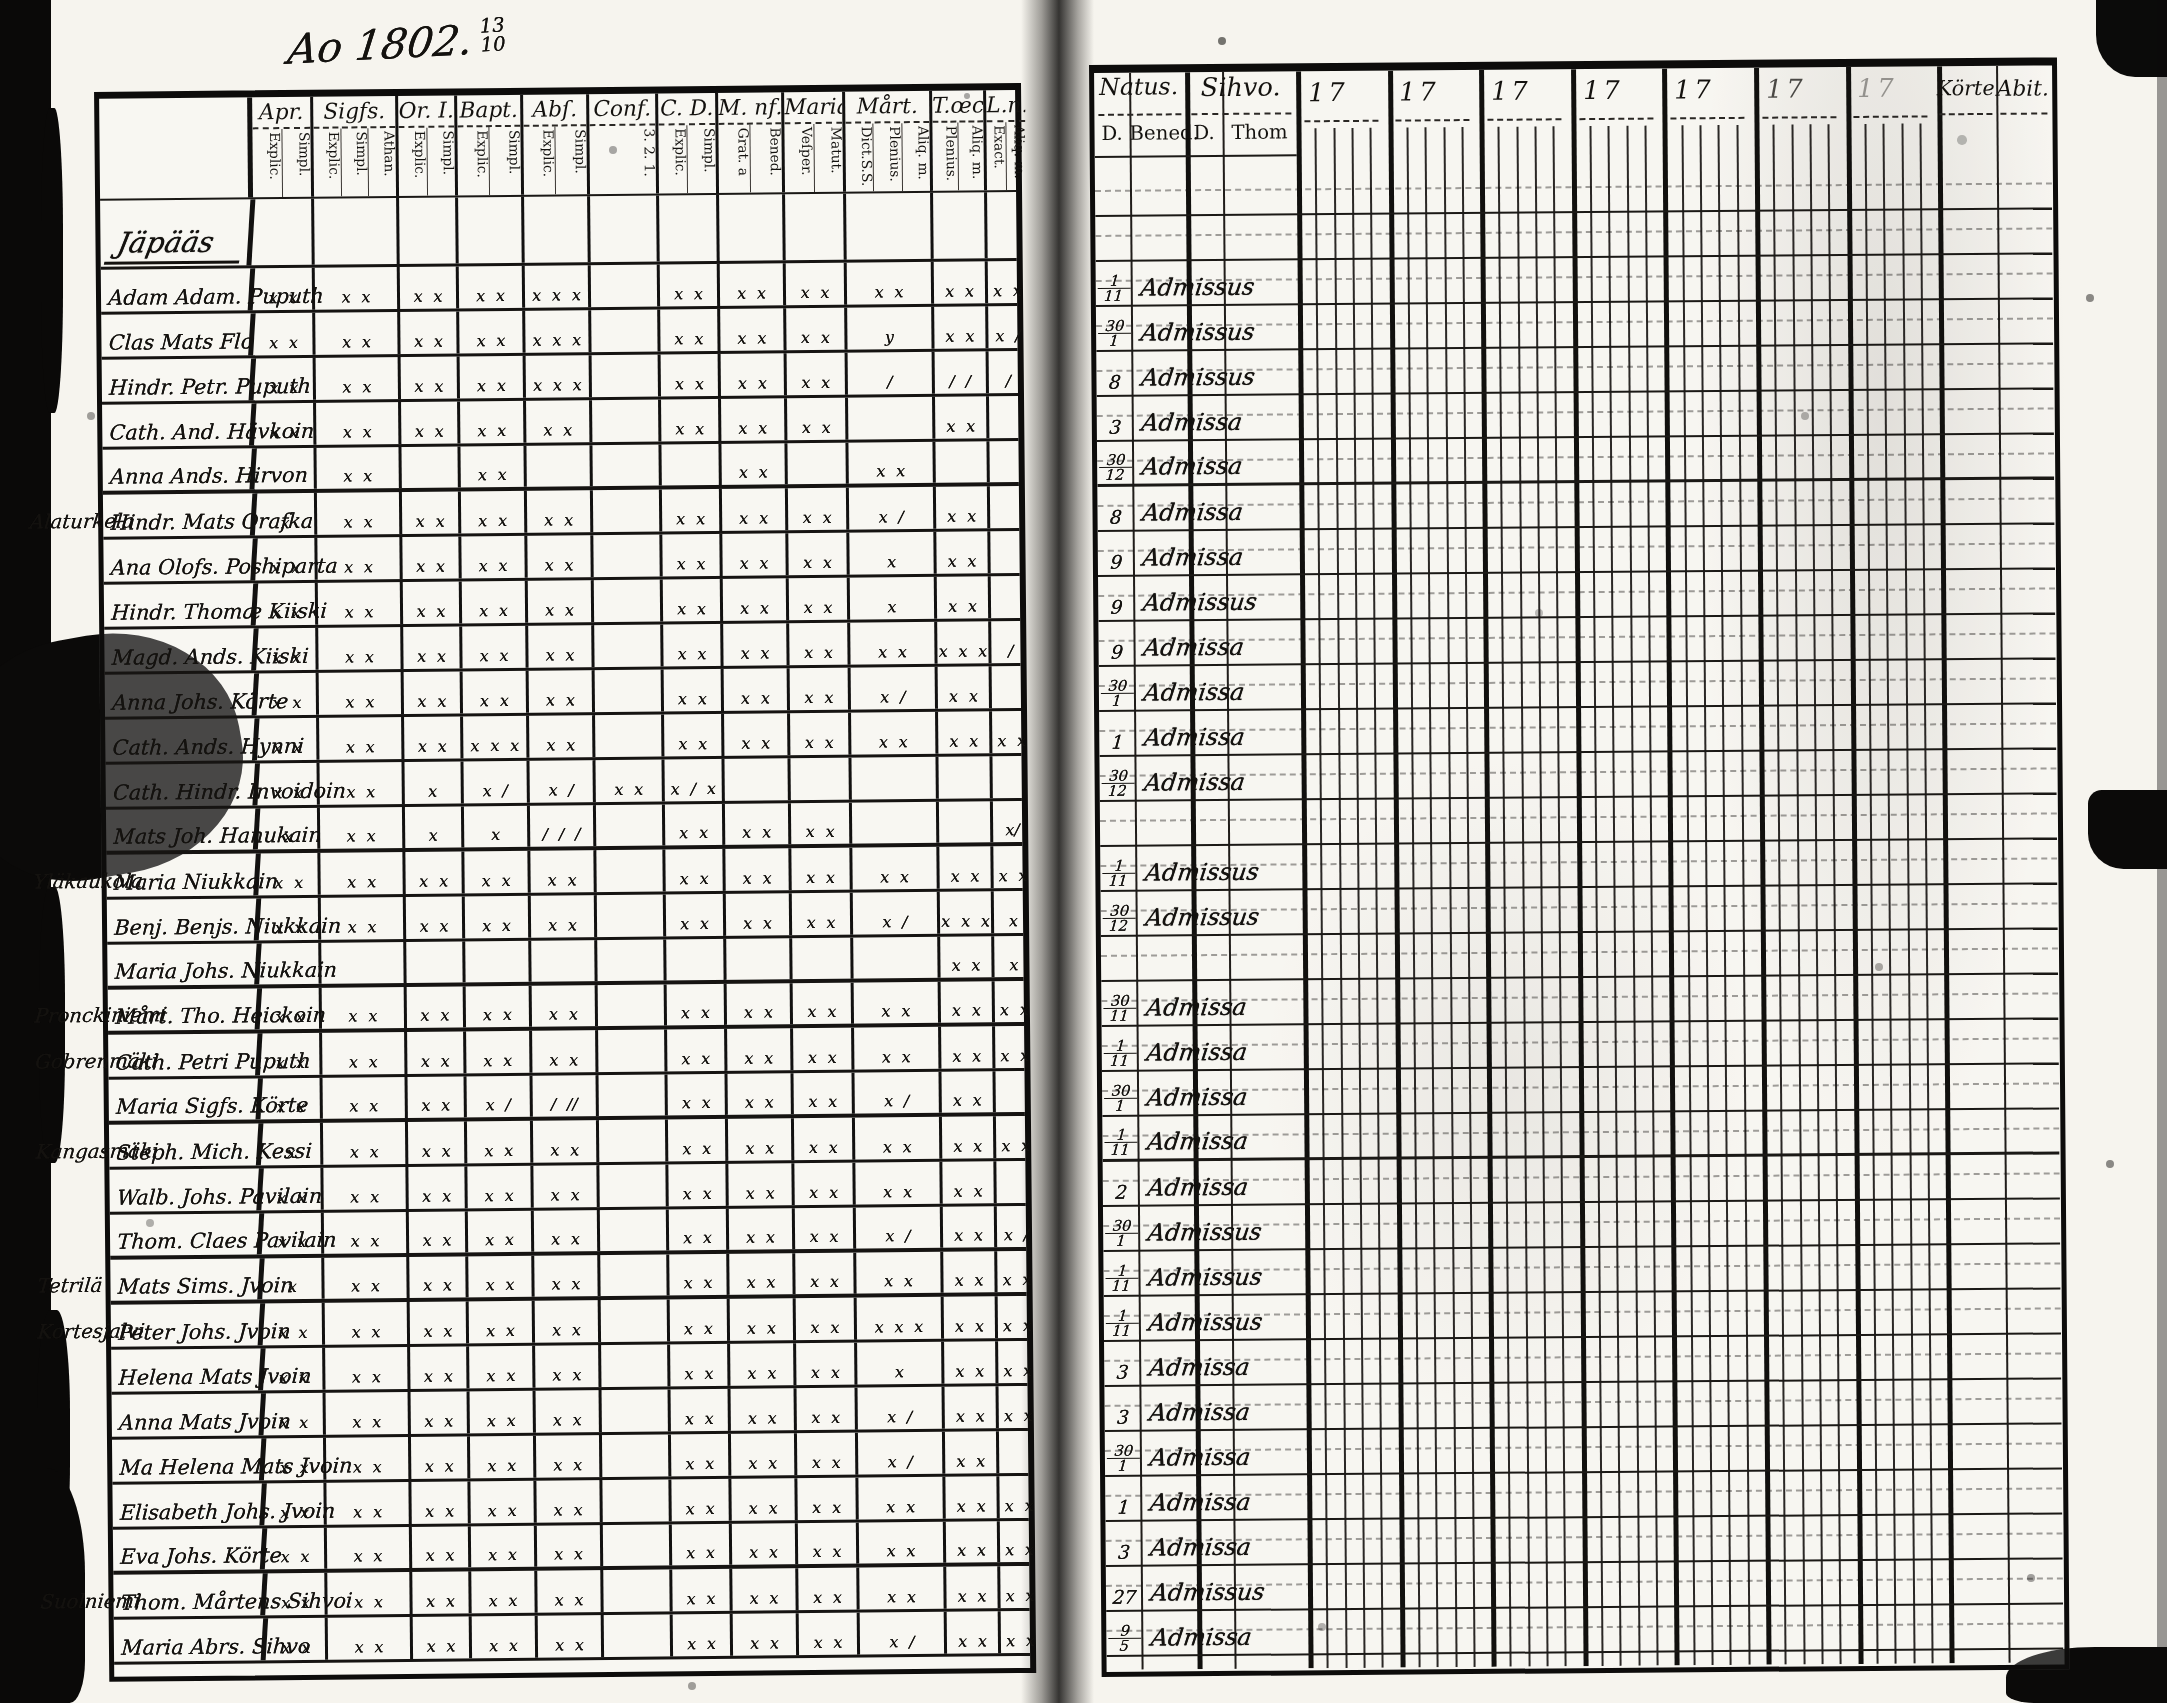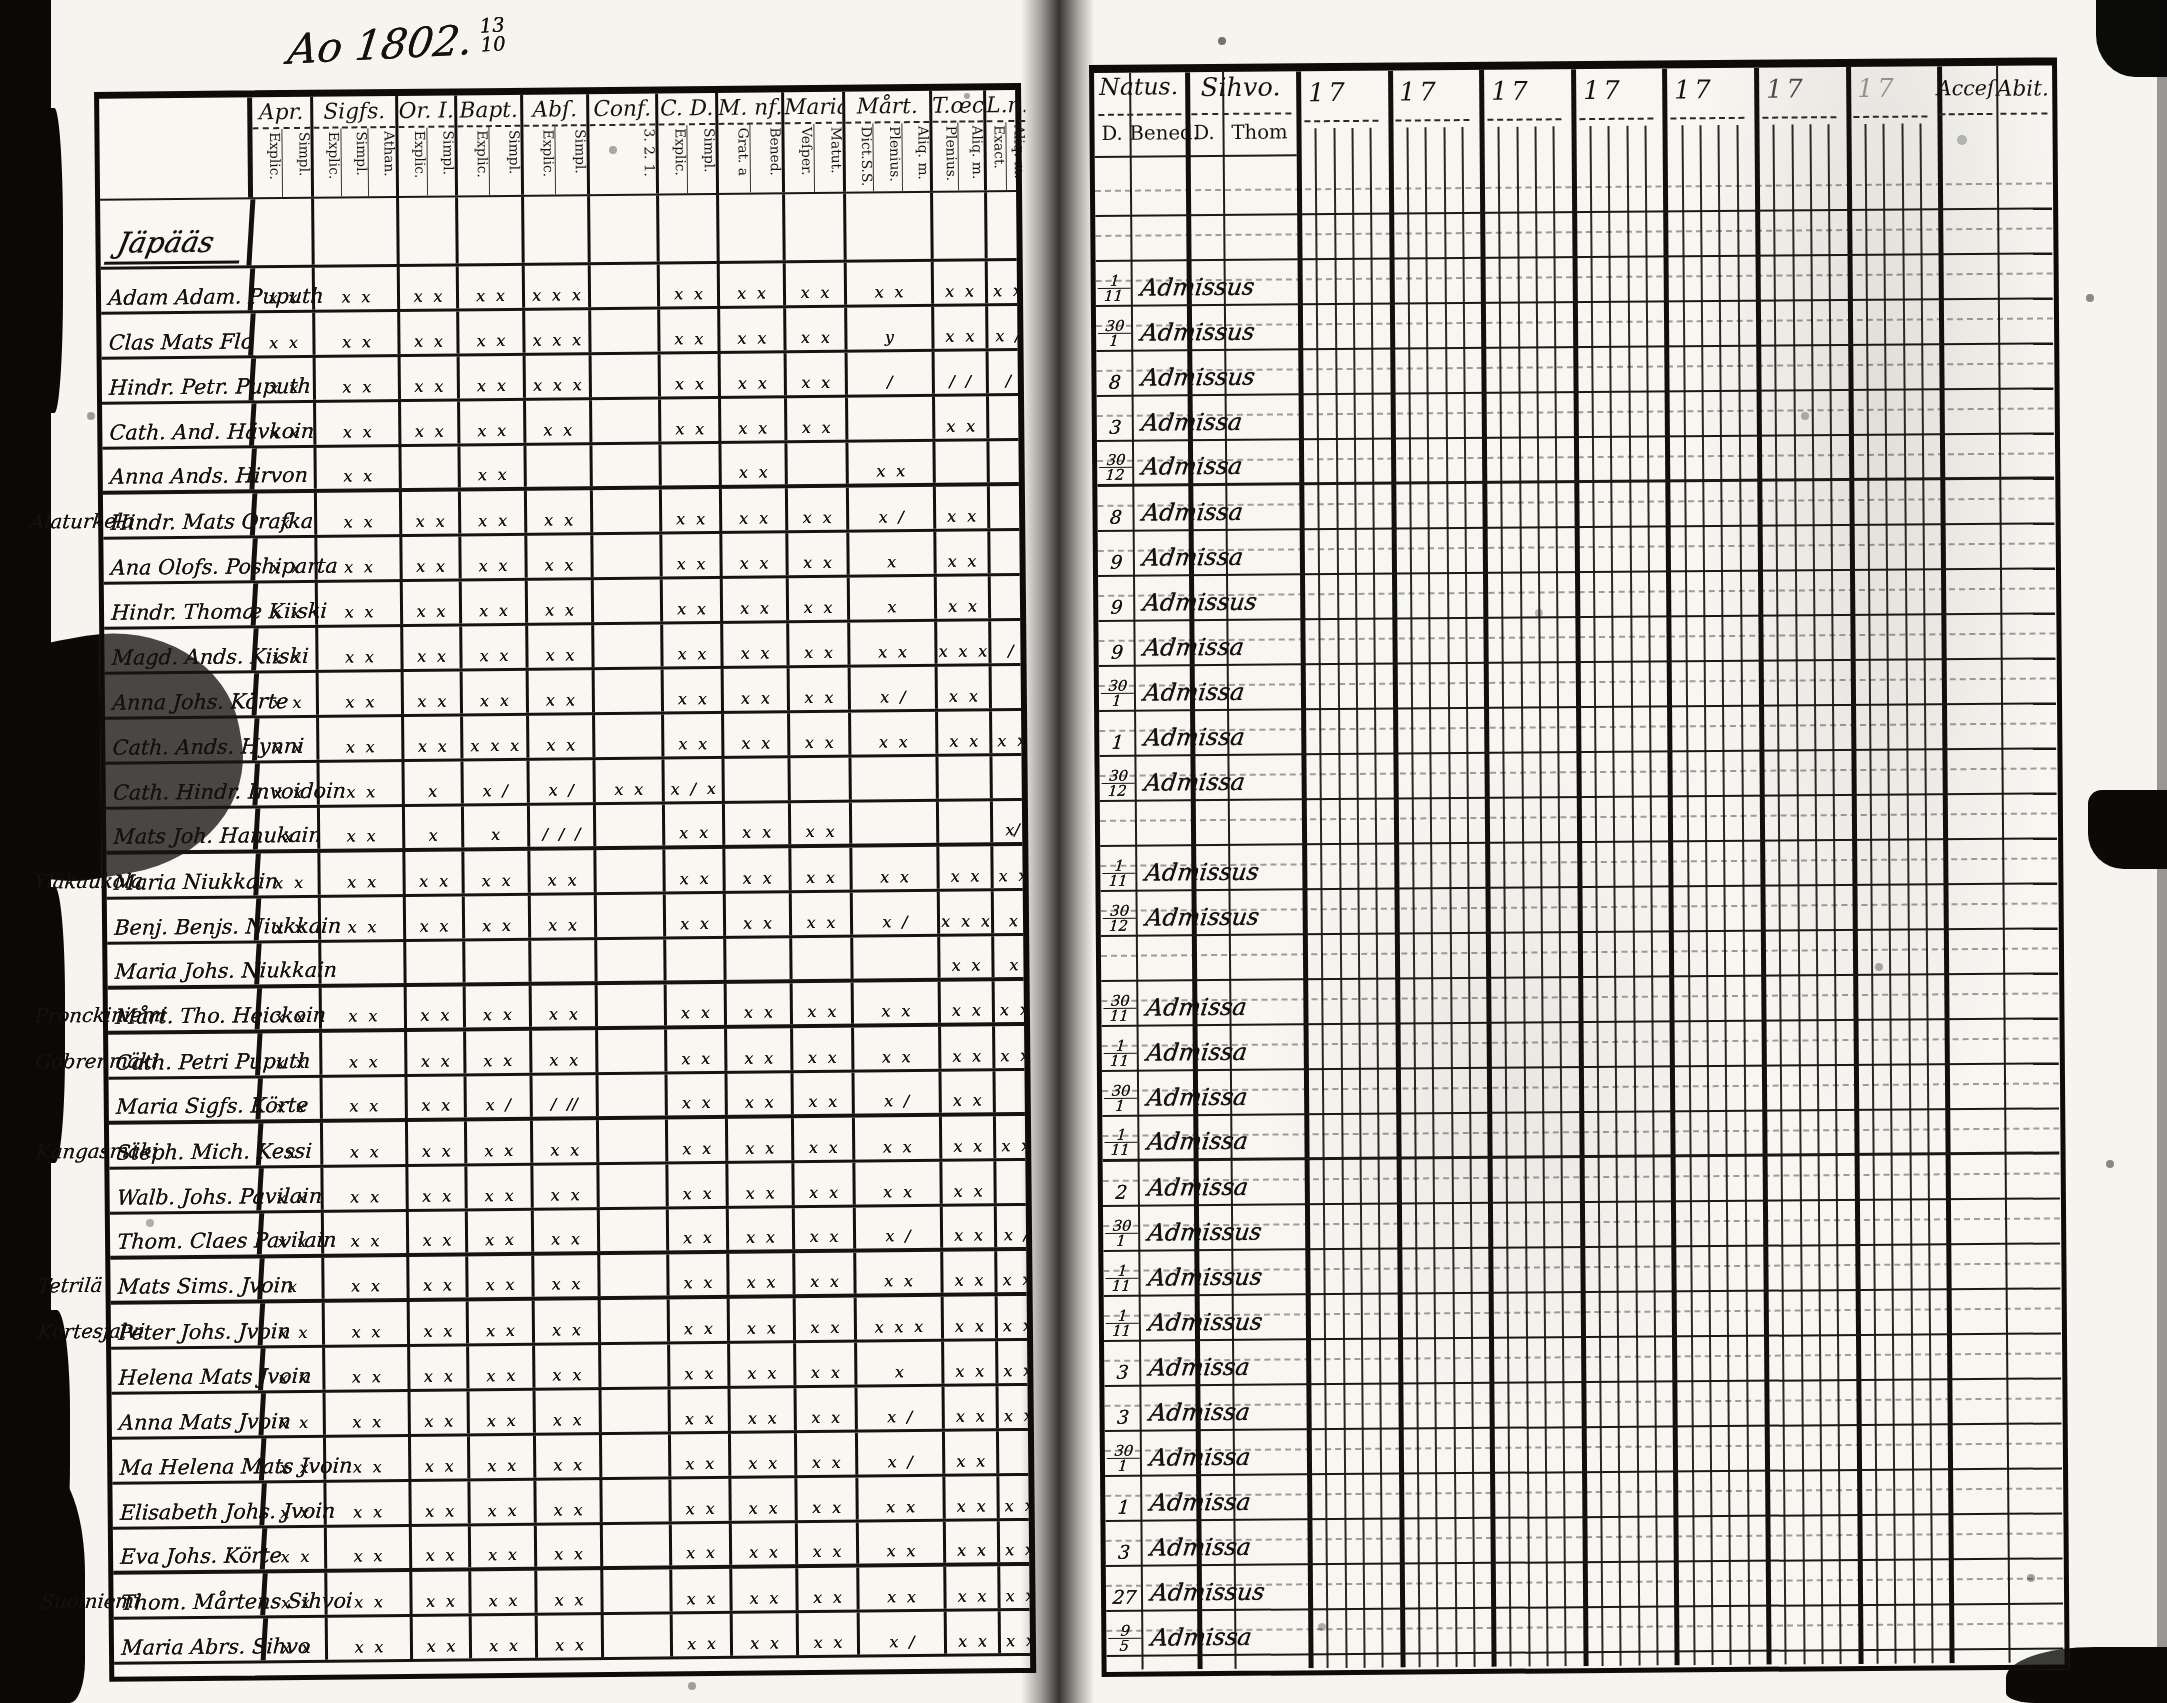--- a/index.html
+++ b/index.html
@@ -714,21 +714,21 @@
     <div id="rt-inner">
       <div class="rt-head-label natus-lab">Natus.</div>
       <div class="rt-head-label obiit-lab">Sihvo.</div>
       <div class="hdash" style="left:3.9px;top:41px;width:83px;"></div>
       <div class="hdash" style="left:97px;top:41px;width:100px;"></div>
       <div class="subhead" style="left:0;width:35px;">D.</div>
       <div class="subhead" style="left:35px;width:55px;">Bened.</div>
       <div class="subhead" style="left:91px;width:37px;">D.</div>
       <div class="subhead" style="left:128px;width:74px;">Thom</div>
       <div class="headline"></div>
-      <div class="rt-head-label acces-lab">Acceſ</div>
+      <div class="rt-head-label acces-lab">Körte</div>
       <div class="rt-head-label abit-lab">Abit.</div>
       <div class="hdash" style="left:845px;top:47px;width:53px;"></div>
       <div class="hdash" style="left:906px;top:47px;width:47px;"></div>
       <div>
           <div class="vl" style="left: 91px;"></div>
           <div class="vl" style="left: 202px;"></div>
           <div class="vl" style="left: 294px;"></div>
           <div class="vl" style="left: 385px;"></div>
           <div class="vl" style="left: 477px;"></div>
           <div class="vl" style="left: 568px;"></div>

